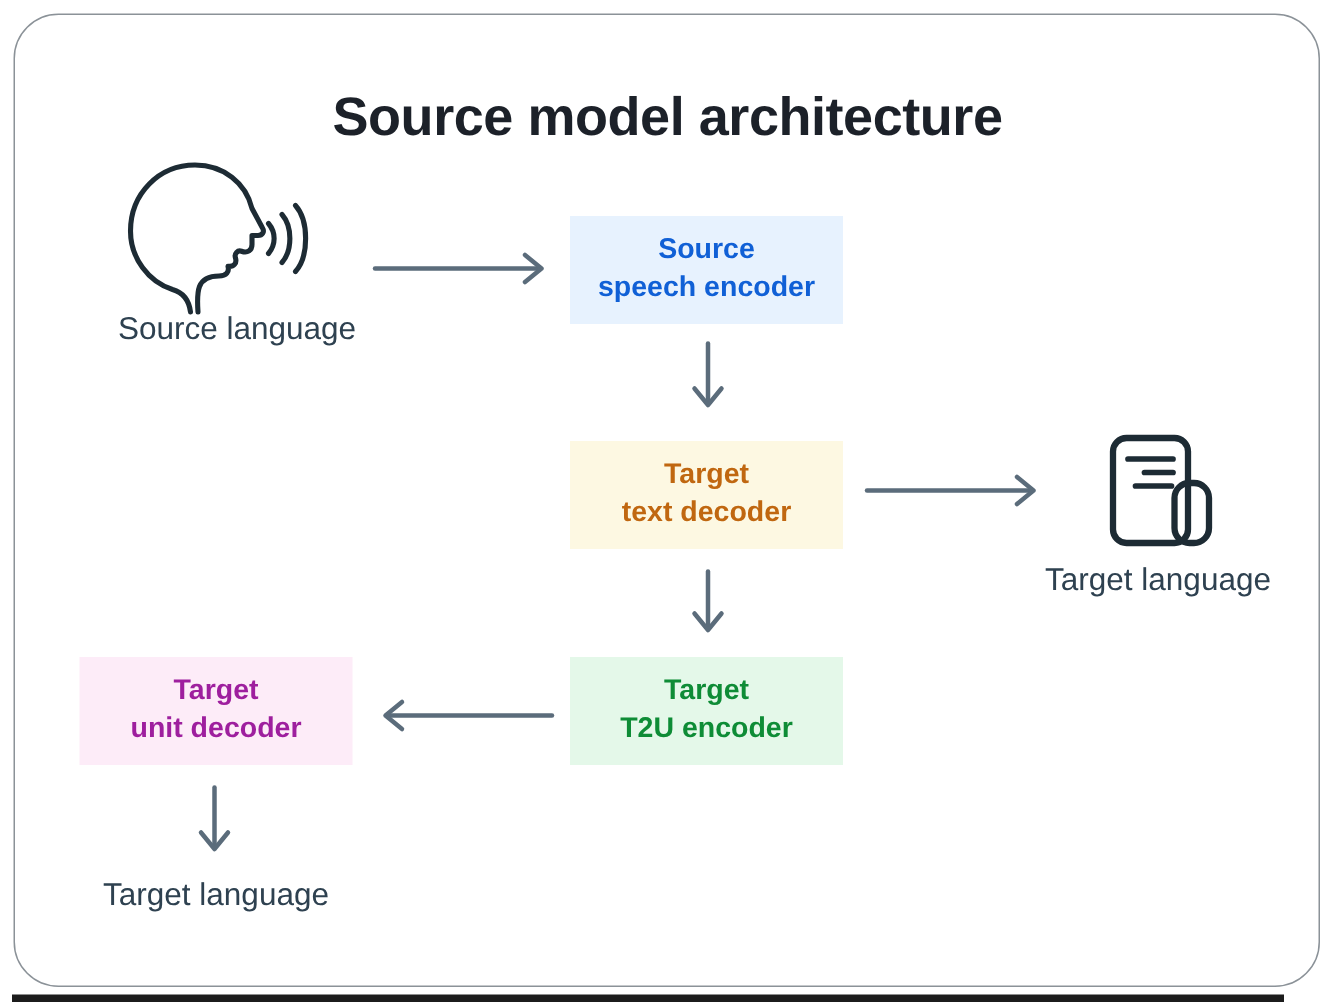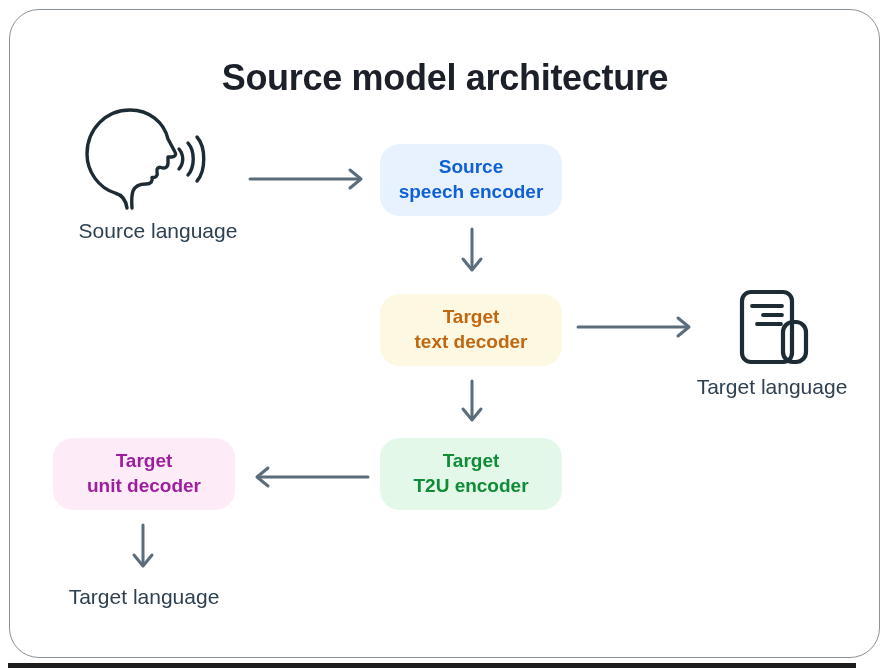--- a/index.html
+++ b/index.html
@@ -12,21 +12,21 @@
     border:1.5px solid #8b9298;border-radius:30px;pointer-events:none;
   }
   .bottom-bar{
     position:absolute;left:8px;bottom:0;width:848px;height:5px;background:#1c1c1c;
   }
   .title{
     position:absolute;left:0;top:33px;width:890px;text-align:center;
     font-size:36px;font-weight:700;color:#1c2129;letter-spacing:-0.3px;
   }
   .node{
-    position:absolute;width:182px;height:72px;border-radius:20px;
+    position:absolute;width:182px;height:72px;border-radius:0;
     display:flex;align-items:center;justify-content:center;text-align:center;
     font-size:19px;font-weight:600;line-height:1.3;white-space:pre-line;
   }
   .node-blue  {background:#e7f2fe;color:#1060d6;}
   .node-yellow{background:#fdf8e2;color:#c06710;}
   .node-green {background:#e4f8e9;color:#0e8c36;}
   .node-pink  {background:#fdecf8;color:#9e1f9e;}
   .io-label{
     position:absolute;width:200px;text-align:center;
     font-size:21px;font-weight:500;color:#2e4150;
@@ -57,21 +57,21 @@
       C 96 67 93 69 89 67.5
       C 86.5 66.6 84 69 85 72
       C 86 75.5 84 78 80 77.5
       C 81 81 79 84 74 84
       C 68 84 63 86 61 91
       C 59.5 95 59.5 101 60 108"></path>
     <path stroke-width="3.4" d="M107 49 C 112 55 112 63 107 69"></path>
     <path stroke-width="3.4" d="M116 43 C 123 51 123 67 116 75"></path>
     <path stroke-width="3.4" d="M125 37 C 134 47 134 71 125 81"></path>
   </svg>
-  <div class="io-label" style="left:58px;top:219px;">Source language</div>
+  <div class="io-label" style="left:58px;top:208px;">Source language</div>
 
   <svg class="arrow" style="left:248px;top:167px;" width="124" height="24" viewBox="0 0 124 24">
     <path d="M2 12 H 111"></path>
       <path d="M102 3 L 113 12 L 102 21"></path>
   </svg>
 
   <div class="node node-blue" style="left: 380px; top: 144px; background-color: rgb(231, 242, 254); color: rgb(16, 96, 214);">
     <span>Source
 speech encoder</span>
   </div>

